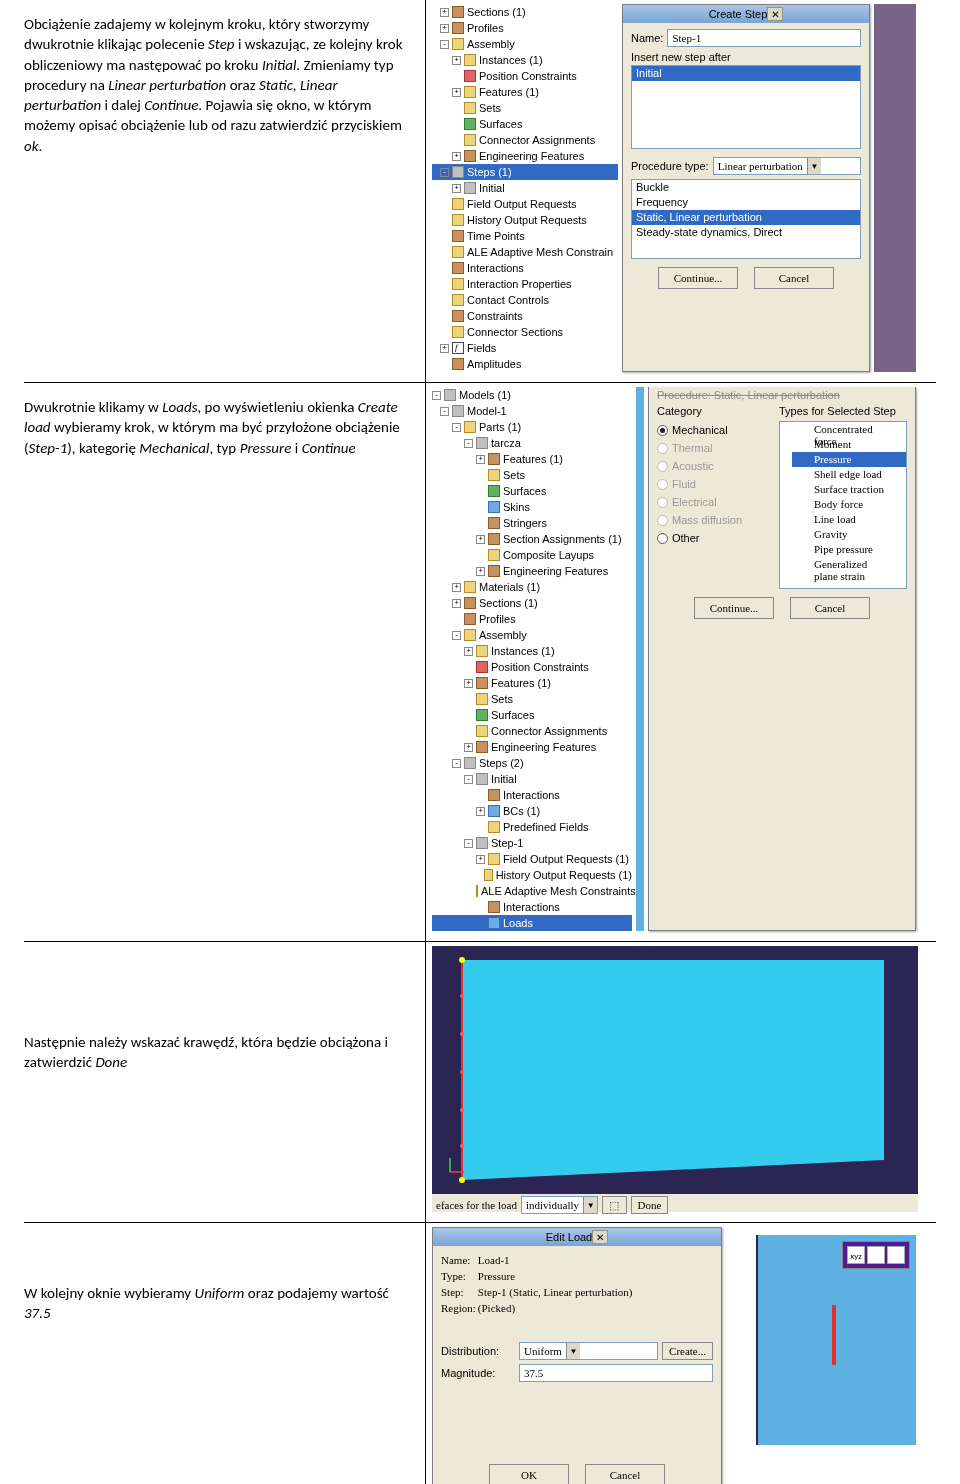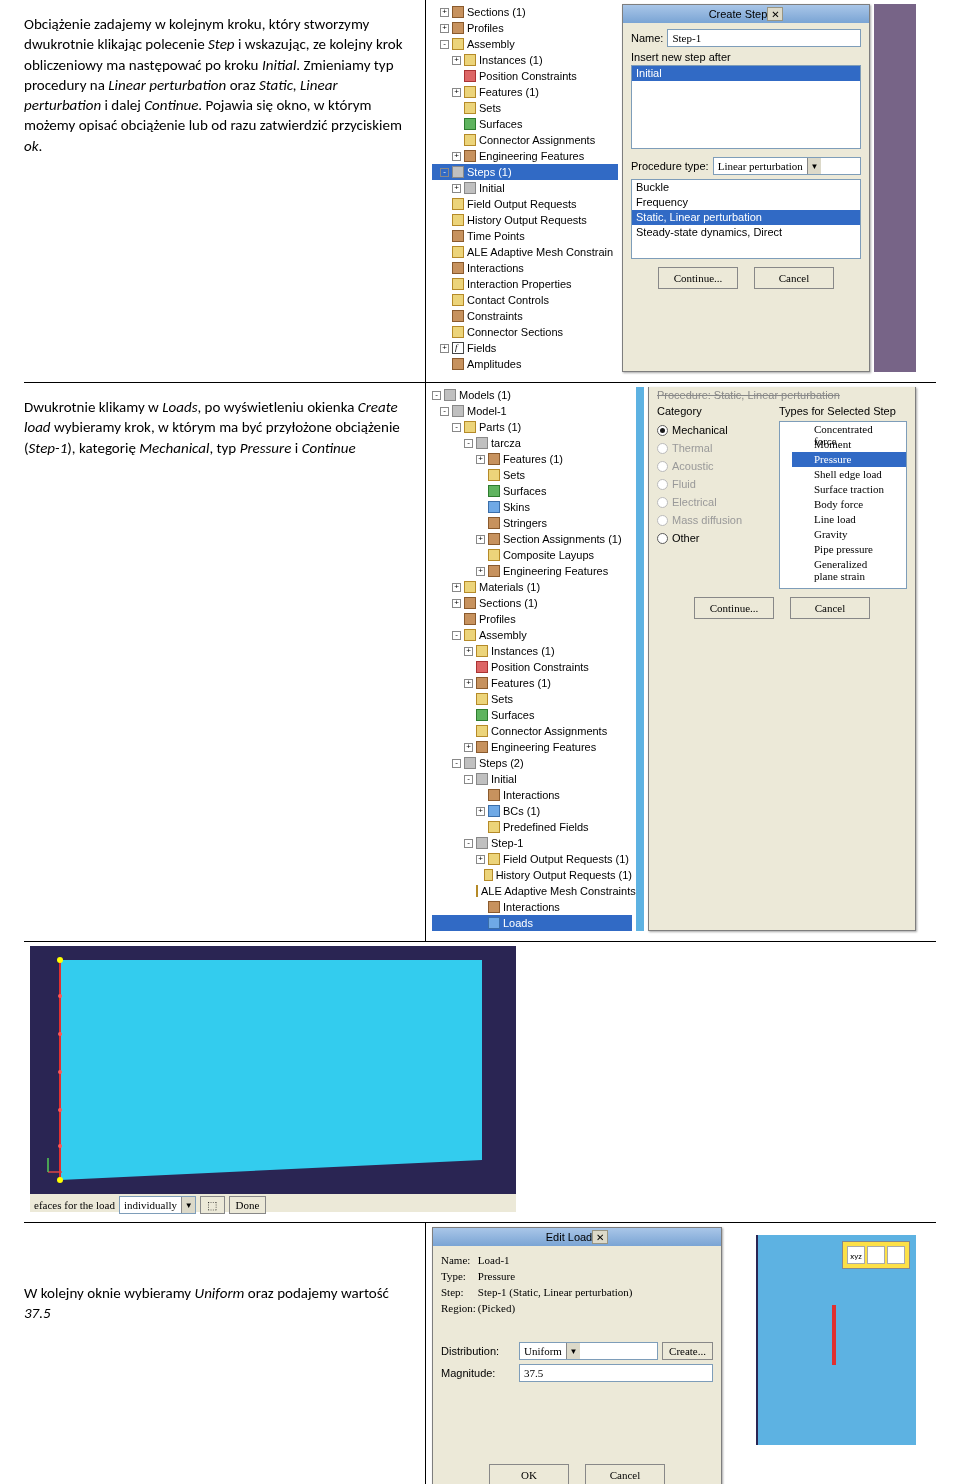--- a/index.html
+++ b/index.html
@@ -477,20 +477,25 @@
             <div class="win-btn">Continue...</div>
             <div class="win-btn">Cancel</div>
           </div>
         </div>
       </div>
     </div>
   </div>
 </div>
 
 <div class="row">
+  <div class="left-col" style="padding-top:90px;padding-bottom:90px;">
+    <p class="para">
+      <span>Następnie należy wskazać krawędź, która będzie obciążona i zatwierdzić </span><em>Done</em>
+    </p>
+  </div>
   <div class="right-col">
     <div class="right-col-inner">
       <div class="scene" style="height:266px;">
         <svg width="486" height="266">
           <rect x="0" y="0" width="486" height="248" fill="#2a2553"></rect>
           <polygon points="30,14 452,14 452,214 30,234" fill="#33ccee"></polygon>
 
           <line x1="30" y1="14" x2="30" y2="234" stroke="#e03030" stroke-width="2"></line>
           <circle cx="30" cy="14" r="3" fill="#ff0"></circle>
               <circle cx="30" cy="234" r="3" fill="#ff0"></circle>
@@ -569,21 +574,21 @@
           </div>
           <div style="height:70px;"></div>
           <div class="btn-row">
             <div class="win-btn">OK</div>
             <div class="win-btn">Cancel</div>
           </div>
         </div>
       </div>
       <div style="flex:1;position:relative;">
         <div style="position:absolute;right:0;top:8px;width:160px;height:210px;background:#5db2e2;border-left:2px solid #2a2553;">
-          <div style="position:absolute;right:6px;top:6px;background:#fde047;border:1px solid #888;padding:4px;display:flex;gap:2px;">
+          <div style="position:absolute;right:6px;top:6px;background:#4c1d95;border:1px solid #888;padding:4px;display:flex;gap:2px;">
             <div style="width:18px;height:18px;border:1px solid #aaa;background:#fff;display:flex;align-items:center;justify-content:center;font-size:9px;">xyz</div>
             <div style="width:18px;height:18px;border:1px solid #aaa;background:#fff;"></div>
             <div style="width:18px;height:18px;border:1px solid #aaa;background:#fff;"></div>
           </div>
           <div style="position:absolute;right:80px;top:70px;width:4px;height:60px;background:#e03030;"></div>
         </div>
       </div>
     </div>
   </div>
 </div>

